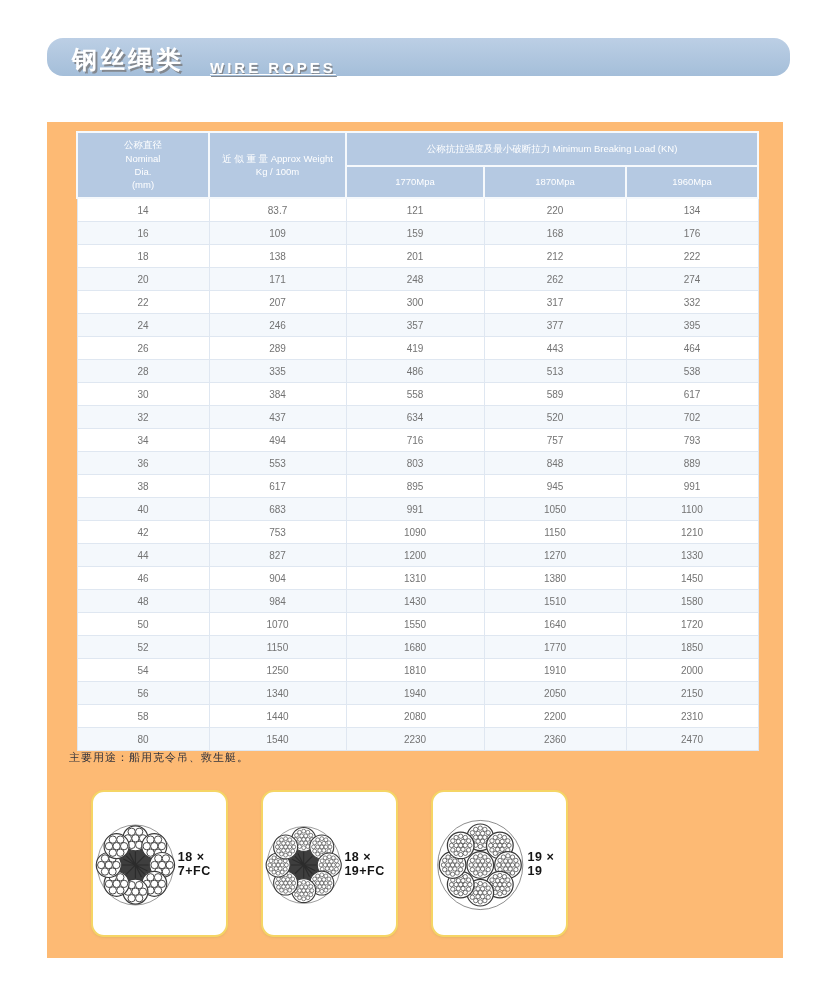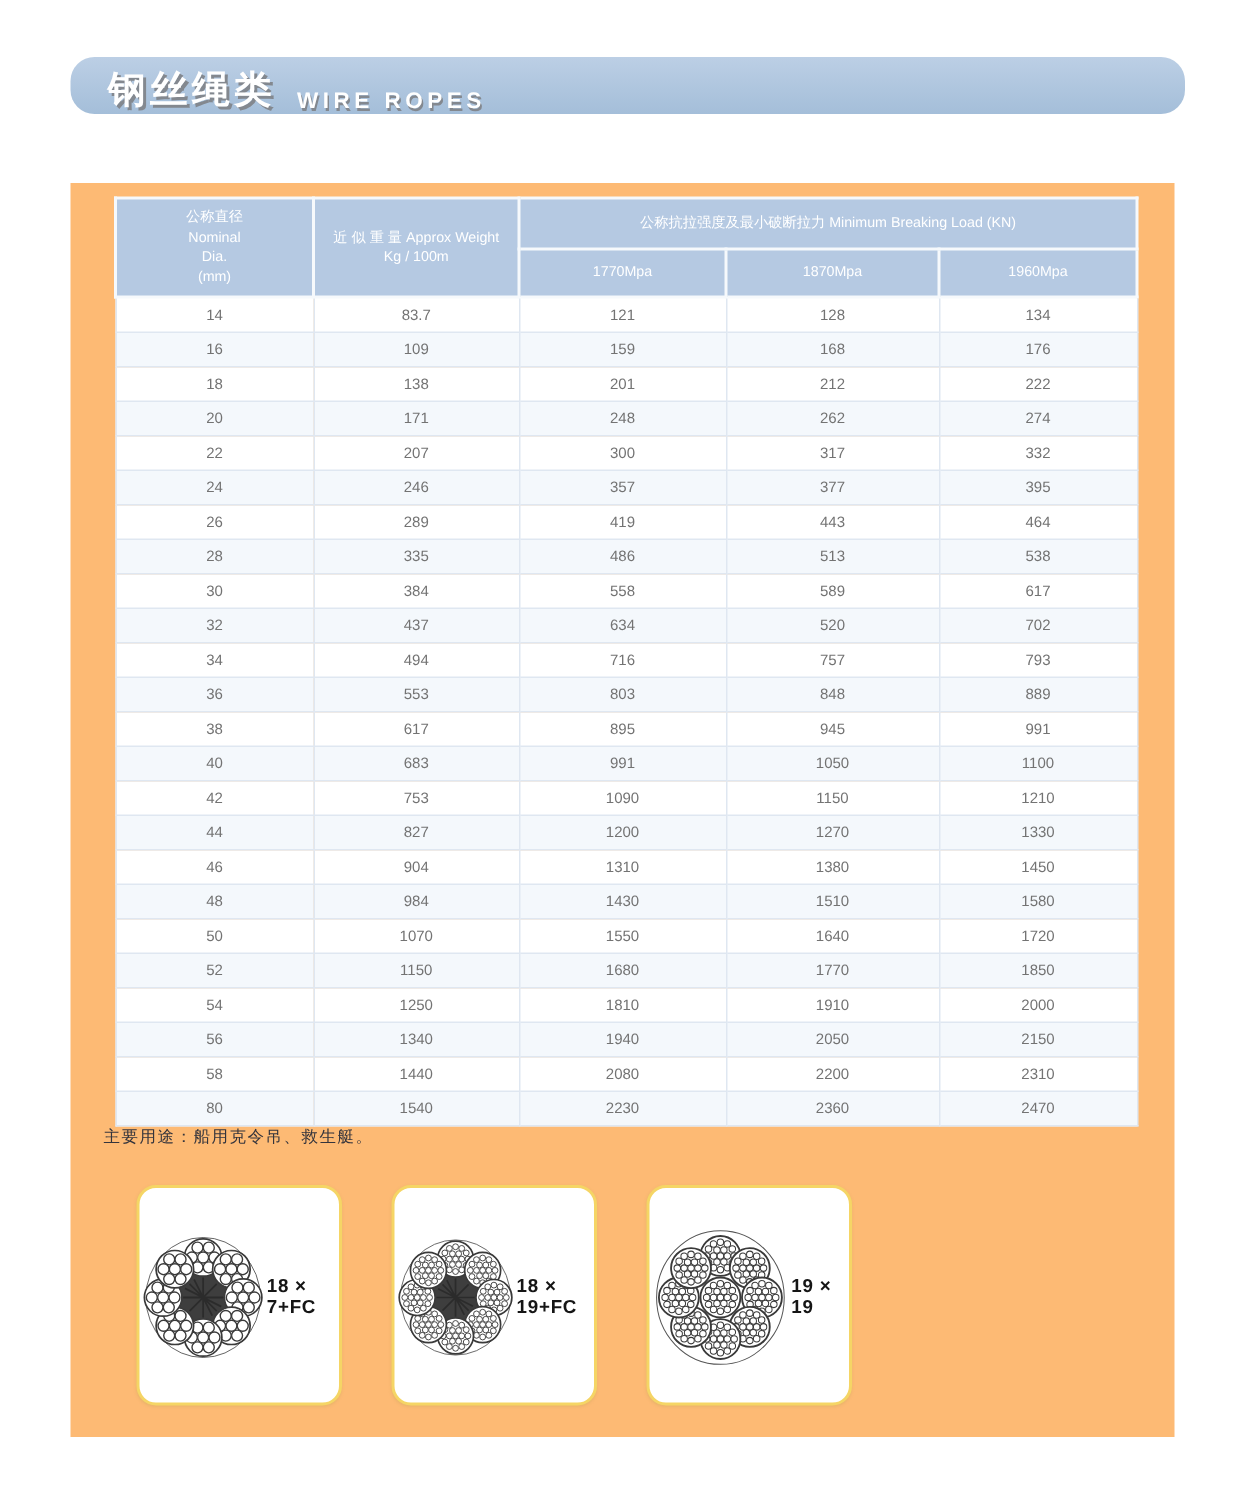--- a/index.html
+++ b/index.html
@@ -14,22 +14,22 @@
   .banner{
     position:absolute;left:47px;top:38px;width:743px;height:38px;
     background:linear-gradient(#bccfe5,#a4bed9);
     display:flex;align-items:flex-end;border-radius:16px;
   }
   .banner-zh{
     font-size:25px;font-weight:bold;color:#ffffff;margin-left:25px;
     letter-spacing:3px;text-shadow:2px 2px 0 #83888f;
   }
   .banner-en{
-    font-size:15px;font-weight:bold;color:#ffffff;margin-left:14px;
-    letter-spacing:3px;text-shadow:1px 2px 0 #83888f;
+    font-size:15px;font-weight:bold;color:#ffffff;margin-left:26px;
+    letter-spacing:3px;text-shadow:1px 2px 0 #83888f;text-decoration:underline;
   }
 
   
   .section-head{
     position:absolute;left:42px;top:86px;height:19px;
     display:flex;align-items:center;
   }
   .bullet{width:19px;height:18px;background:#fdc500;margin-right:13px;}
   .sec-zh{font-size:16px;font-weight:bold;color:#15151f;letter-spacing:1px;}
   .sec-en{font-size:12.5px;font-weight:bold;color:#15151f;margin-left:7px;}
@@ -118,21 +118,21 @@
           <th class="grade">1770Mpa</th>
           <th class="grade">1870Mpa</th>
           <th class="grade">1960Mpa</th>
         </tr>
       </thead>
       <tbody>
           <tr>
             <td>14</td>
             <td>83.7</td>
             <td>121</td>
-            <td>128</td>
+            <td>220</td>
             <td>134</td>
           </tr>
           <tr>
             <td>16</td>
             <td>109</td>
             <td>159</td>
             <td>168</td>
             <td>176</td>
           </tr>
           <tr>

